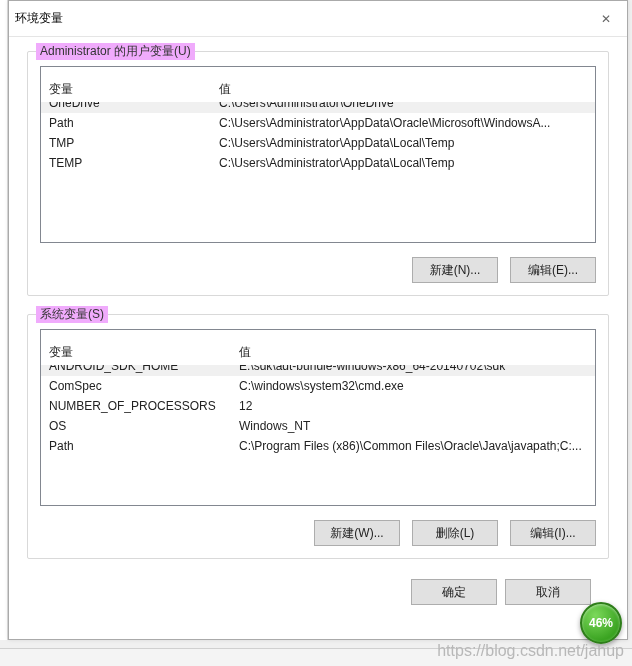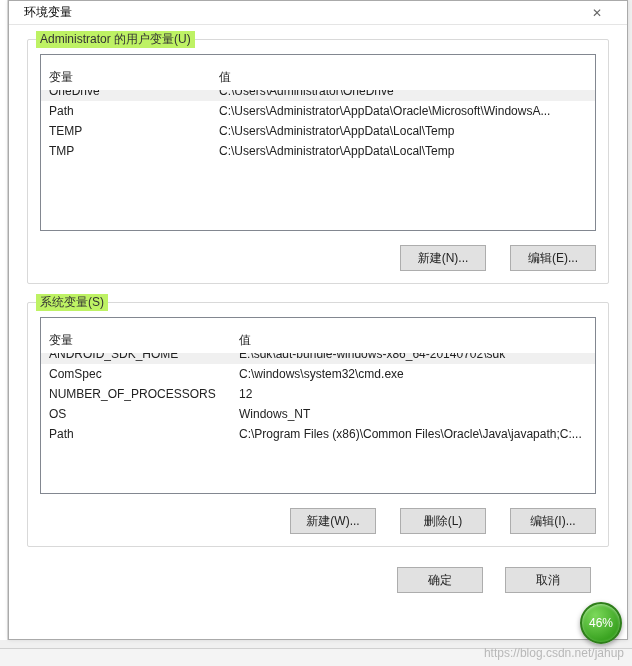--- a/index.html
+++ b/index.html
@@ -1,36 +1,36 @@
 <!DOCTYPE html>
 <html><head>
 <meta charset="utf-8">
 <style>
 * { box-sizing: border-box; margin: 0; padding: 0; font-family: "Microsoft YaHei", "Segoe UI", Tahoma, sans-serif; font-size: 12px; }
 body { background: #f0f0f0; width: 632px; height: 666px; position: relative; overflow: hidden; }
 .sidebar-fragment { position: absolute; left: 0; top: 0; width: 8px; height: 640px; background: #fff; border-right: 1px solid #dcdcdc; }
 .dialog { position: absolute; left: 8px; top: 0; width: 620px; height: 640px; background: #fff; border: 1px solid #aaaaaa; box-shadow: 0 0 4px rgba(0,0,0,0.1); }
-.titlebar { height: 24px; display: flex; align-items: center; justify-content: space-between; padding: 0 15px; border-bottom: 1px solid #e5e5e5; }
+.titlebar { height: 36px; display: flex; align-items: center; justify-content: space-between; padding: 0 6px; border-bottom: 1px solid #e5e5e5; }
 .titlebar-close { width: 30px; height: 22px; display: flex; align-items: center; justify-content: center; color: #666; cursor: pointer; }
 .dialog-body { padding: 14px 18px 18px 18px; }
 .fieldset { border: 1px solid #d9d9d9; border-radius: 2px; padding: 14px 12px 12px 12px; margin-bottom: 18px; position: relative; }
-.fieldset-legend { position: absolute; top: -9px; left: 8px; background: #bef264; padding: 0 4px; color: #333; }
+.fieldset-legend { position: absolute; top: -9px; left: 8px; background: #f0abfc; padding: 0 4px; color: #333; }
 .table-wrap { border: 1px solid #828790; height: 177px; overflow-y: auto; background: #fff; }
 .table-wrap.sys { height: 177px; overflow-y: scroll; }
 .env-table { width: 100%; border-collapse: collapse; }
 .env-table th { text-align: left; font-weight: normal; padding: 4px 8px; background: #fff; border-bottom: 1px solid #e5e5e5; position: sticky; top: 10px; color: #222; }
 .env-table th:first-child { width: 170px; }
 .table-wrap.sys .env-table th:first-child { width: 190px; }
 .env-table td { padding: 3px 8px; color: #222; white-space: nowrap; overflow: hidden; text-overflow: ellipsis; max-width: 0; }
 .env-table tr.selected td { background: #f0f0f0; }
-.button-row { display: flex; justify-content: flex-end; gap: 24px; margin-top: 14px; }
+.button-row { display: flex; justify-content: flex-end; gap: 12px; margin-top: 14px; }
 .btn { min-width: 86px; height: 26px; border: 1px solid #adadad; background: #e1e1e1; color: #222; cursor: pointer; padding: 0 12px; }
-.dialog-footer { display: flex; justify-content: flex-end; gap: 22px; padding: 2px 18px 0 18px; }
-.watermark { position: absolute; right: 8px; bottom: 6px; color: #b8b8b8; font-size: 12px; pointer-events: none; }
-.badge { position: absolute; right: 10px; bottom: 22px; width: 42px; height: 42px; border-radius: 50%; background: radial-gradient(circle at 35% 30%, #7cd95b, #3aa321 70%); display: flex; align-items: center; justify-content: center; color: #fff; font-weight: normal; box-shadow: 0 2px 5px rgba(0,0,0,0.35), inset 0 1px 3px rgba(255,255,255,0.5); border: 2px solid #2e7d1a; }
+.dialog-footer { display: flex; justify-content: flex-end; gap: 8px; padding: 2px 18px 0 18px; }
+.watermark { position: absolute; right: 8px; bottom: 6px; color: #b8b8b8; font-size: 16px; pointer-events: none; }
+.badge { position: absolute; right: 10px; bottom: 22px; width: 42px; height: 42px; border-radius: 50%; background: radial-gradient(circle at 35% 30%, #7cd95b, #3aa321 70%); display: flex; align-items: center; justify-content: center; color: #fff; font-weight: bold; box-shadow: 0 2px 5px rgba(0,0,0,0.35), inset 0 1px 3px rgba(255,255,255,0.5); border: 2px solid #2e7d1a; }
 .bottom-tabstrip { position: absolute; bottom: 0; left: 0; right: 0; height: 18px; background: #f4f4f4; border-top: 1px solid #d0d0d0; }
 ::-webkit-scrollbar { width: 17px; }
 ::-webkit-scrollbar-track { background: #f0f0f0; }
 ::-webkit-scrollbar-thumb { background: #cdcdcd; border: 1px solid #a6a6a6; }
 ::-webkit-scrollbar-button { background: #f0f0f0; border: 1px solid #c0c0c0; height: 17px; }
 </style>
 </head>
 <body>
 
 <div class="sidebar-fragment"></div>
@@ -58,25 +58,25 @@
           <tbody>
             <tr class="selected">
               <td>OneDrive</td>
               <td>C:\Users\Administrator\OneDrive</td>
             </tr>
             <tr>
               <td>Path</td>
               <td>C:\Users\Administrator\AppData\Oracle\Microsoft\WindowsA...</td>
             </tr>
             <tr>
-              <td>TEMP</td>
+              <td>TMP</td>
               <td>C:\Users\Administrator\AppData\Local\Temp</td>
             </tr>
             <tr>
-              <td>TMP</td>
+              <td>TEMP</td>
               <td>C:\Users\Administrator\AppData\Local\Temp</td>
             </tr>
           </tbody>
         </table>
       </div>
       <div class="button-row">
         <button class="btn">新建(N)...</button>
         <button class="btn">编辑(E)...</button>
       </div>
     </div>

